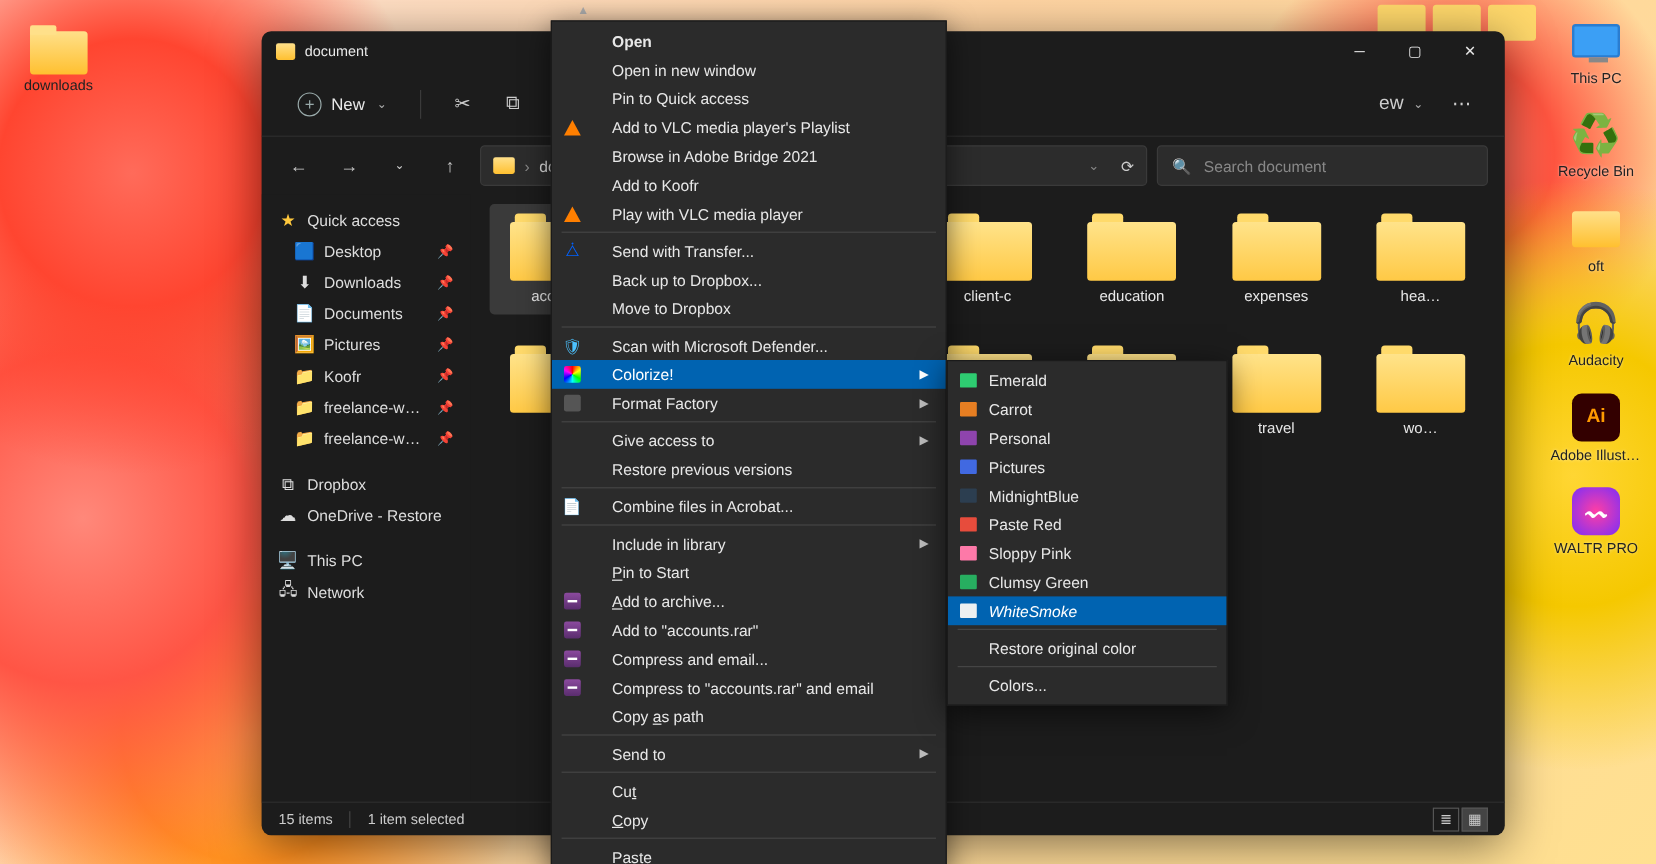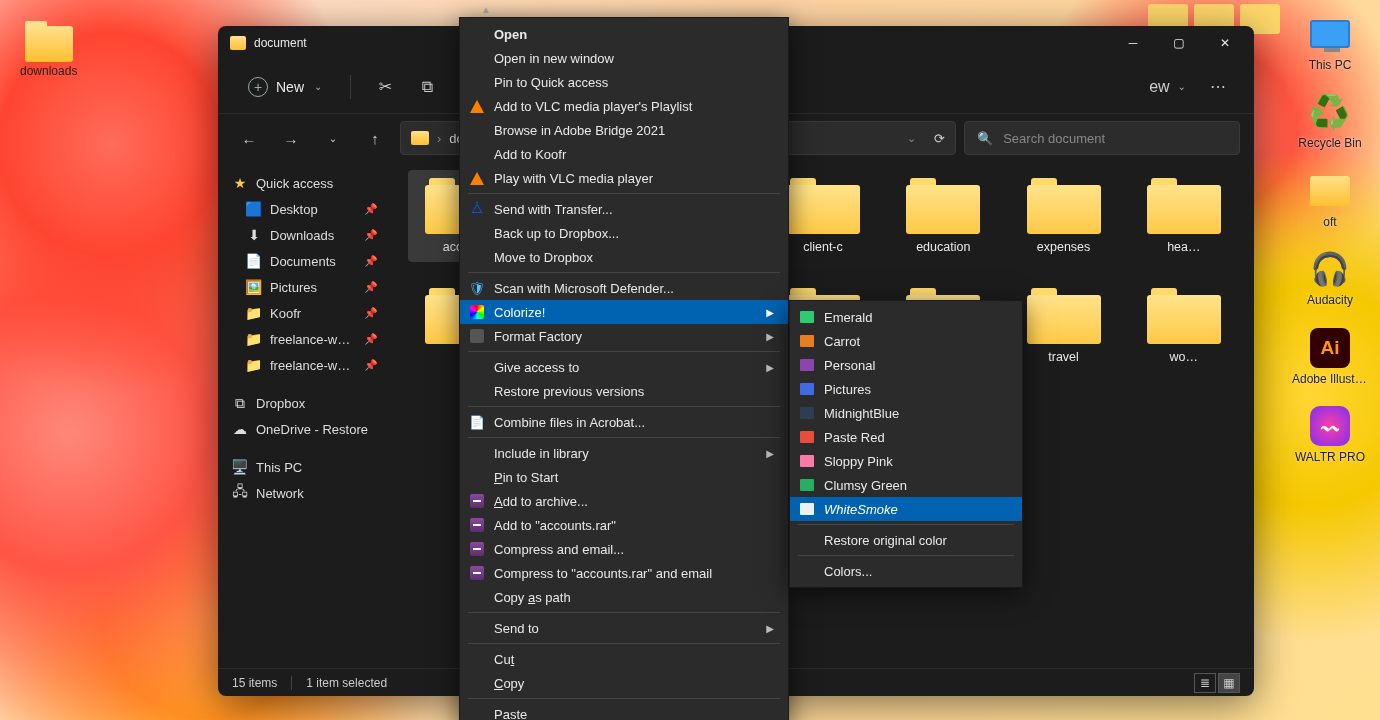--- a/index.html
+++ b/index.html
@@ -70,21 +70,21 @@
 
 .statusbar { height:28px; border-top:1px solid #2d2d2d; display:flex; align-items:center; padding:0 14px; color:#ccc; font-size:12px; gap:14px; }
 .statusbar .ssep { width:1px; height:14px; background:#444; }
 .statusbar .view-btns { margin-left:auto; display:flex; gap:2px; }
 .statusbar .view-btns .vb { width:22px; height:20px; border:1px solid #555; display:flex; align-items:center; justify-content:center; color:#ccc; cursor:pointer; font-size:12px; }
 
 
 .ctx-arrow { position:absolute; left:481px; top:4px; color:#aaa; font-size:10px; }
 
 .context-menu { position:absolute; left:459px; top:17px; width:330px; background:#2b2b2b; border:1px solid #1a1a1a; box-shadow:0 6px 24px rgba(0,0,0,0.6); padding:4px 0; font-size:13px; color:#e8e8e8; z-index:50; }
-.context-menu .mi { display:flex; align-items:center; padding:4px 14px 4px 34px; height:24px; cursor:pointer; position:relative; }
+.context-menu .mi { display:flex; align-items:center; padding:4px 14px 4px 50px; height:24px; cursor:pointer; position:relative; }
 .context-menu .mi.highlighted { background:#0063b1; color:#fff; }
 .context-menu .mi.bold { font-weight:600; }
 .context-menu .mi .mi-icon { position:absolute; left:8px; width:18px; height:18px; display:flex; align-items:center; justify-content:center; font-size:13px; }
 .context-menu .mi .arrow { margin-left:auto; font-size:10px; color:#bbb; }
 .context-menu .mi.highlighted .arrow { color:#fff; }
 .context-menu .sep { height:1px; background:#454545; margin:3px 8px; }
 .context-menu .mi .ul { text-decoration:underline; }
 
 .sub-menu { position:absolute; left:789px; top:300px; width:234px; background:#2b2b2b; border:1px solid #1a1a1a; box-shadow:0 6px 24px rgba(0,0,0,0.6); padding:4px 0; font-size:13px; color:#e8e8e8; z-index:60; }
 .sub-menu .mi { display:flex; align-items:center; padding:4px 14px 4px 34px; height:24px; cursor:pointer; position:relative; }
@@ -130,21 +130,21 @@
       <span>oft</span>
     </div>
     <div class="di">
       <div class="icon-box">
         <div style="font-size:32px;color:#1e5cc8;">🎧</div>
       </div>
       <span>Audacity</span>
     </div>
     <div class="di">
       <div class="icon-box">
-        <div style="width:40px;height:40px;background:#330000;border-radius:8px;display:flex;align-items:center;justify-content:center;color:#ff9a00;font-weight:700;font-size:19px;">Ai</div>
+        <div style="width:40px;height:40px;background:#330000;border-radius:8px;display:flex;align-items:center;justify-content:center;color:#ff9a00;font-weight:700;font-size:16px;">Ai</div>
       </div>
       <span>Adobe Illustrat...</span>
     </div>
     <div class="di">
       <div class="icon-box">
         <div style="width:40px;height:40px;border-radius:10px;background:radial-gradient(circle,#ff3ea5,#7b2ff7);display:flex;align-items:center;justify-content:center;color:#fff;font-size:18px;">〰</div>
       </div>
       <span>WALTR PRO</span>
     </div>
   </div>

